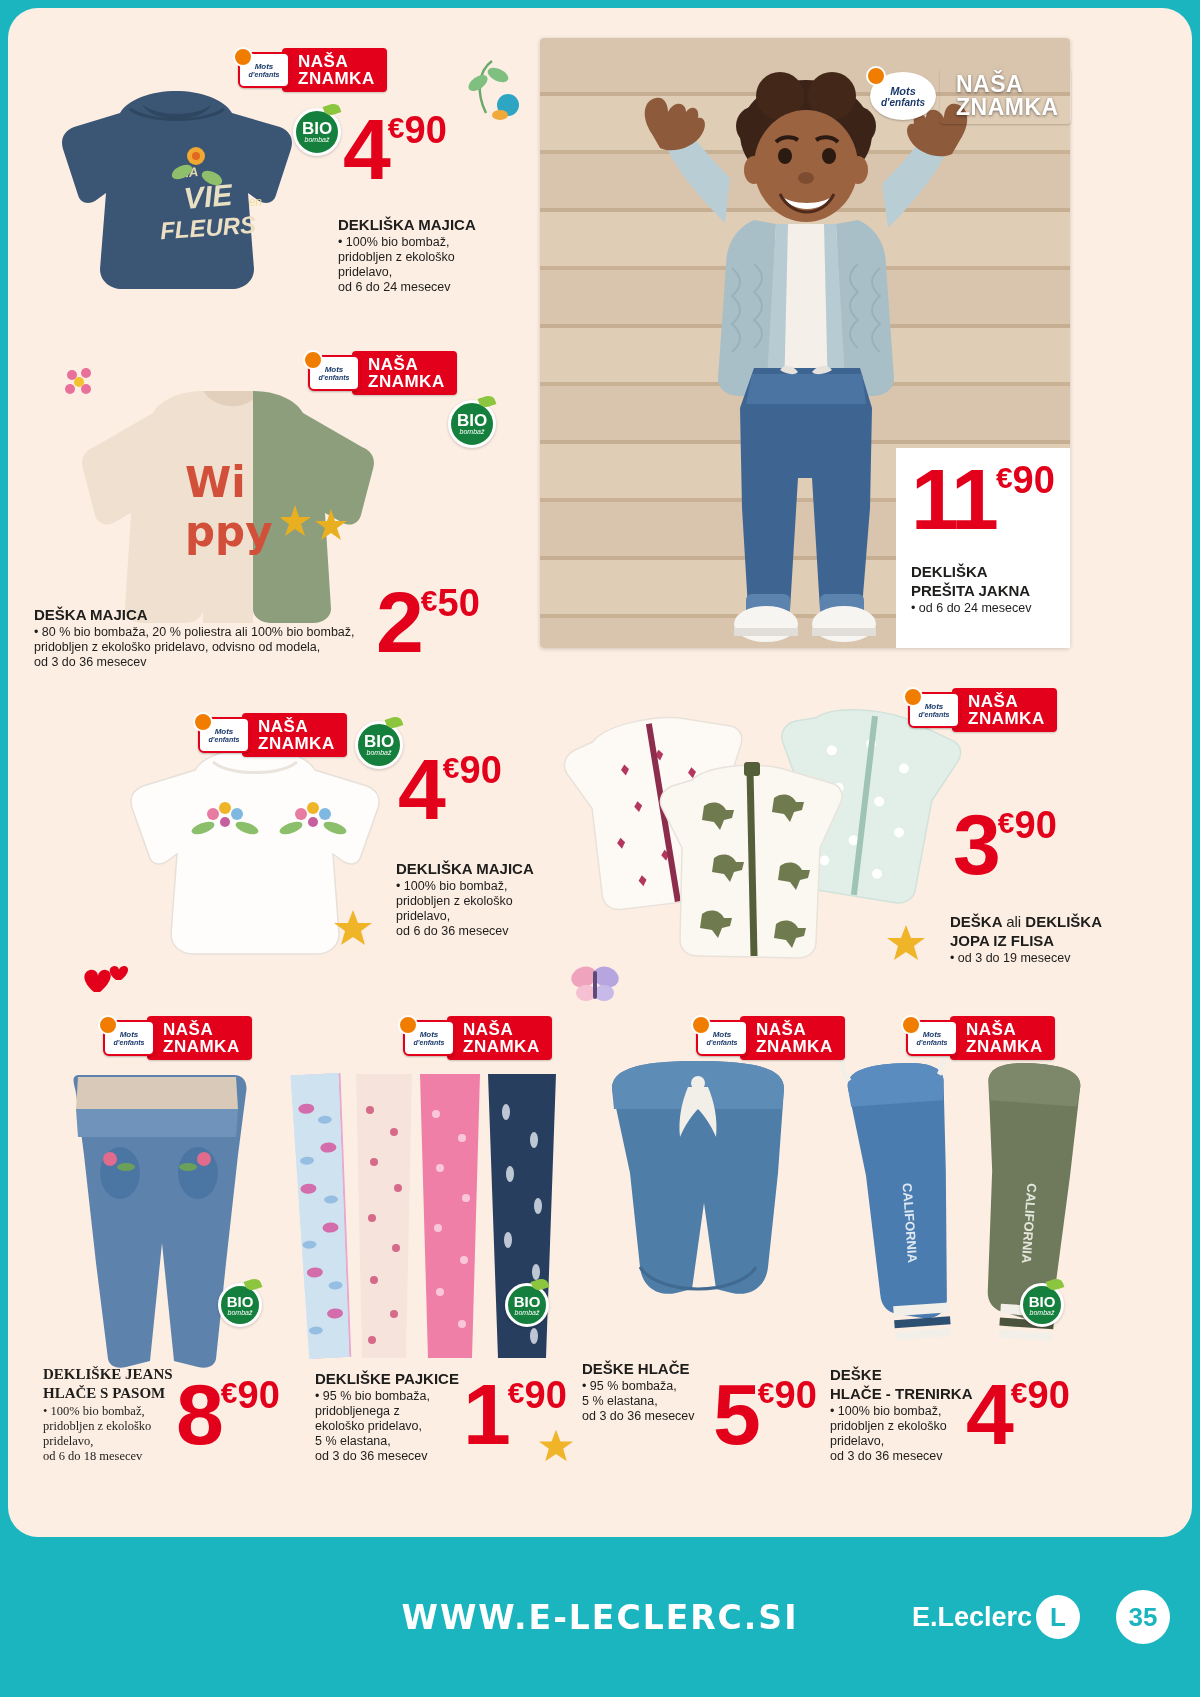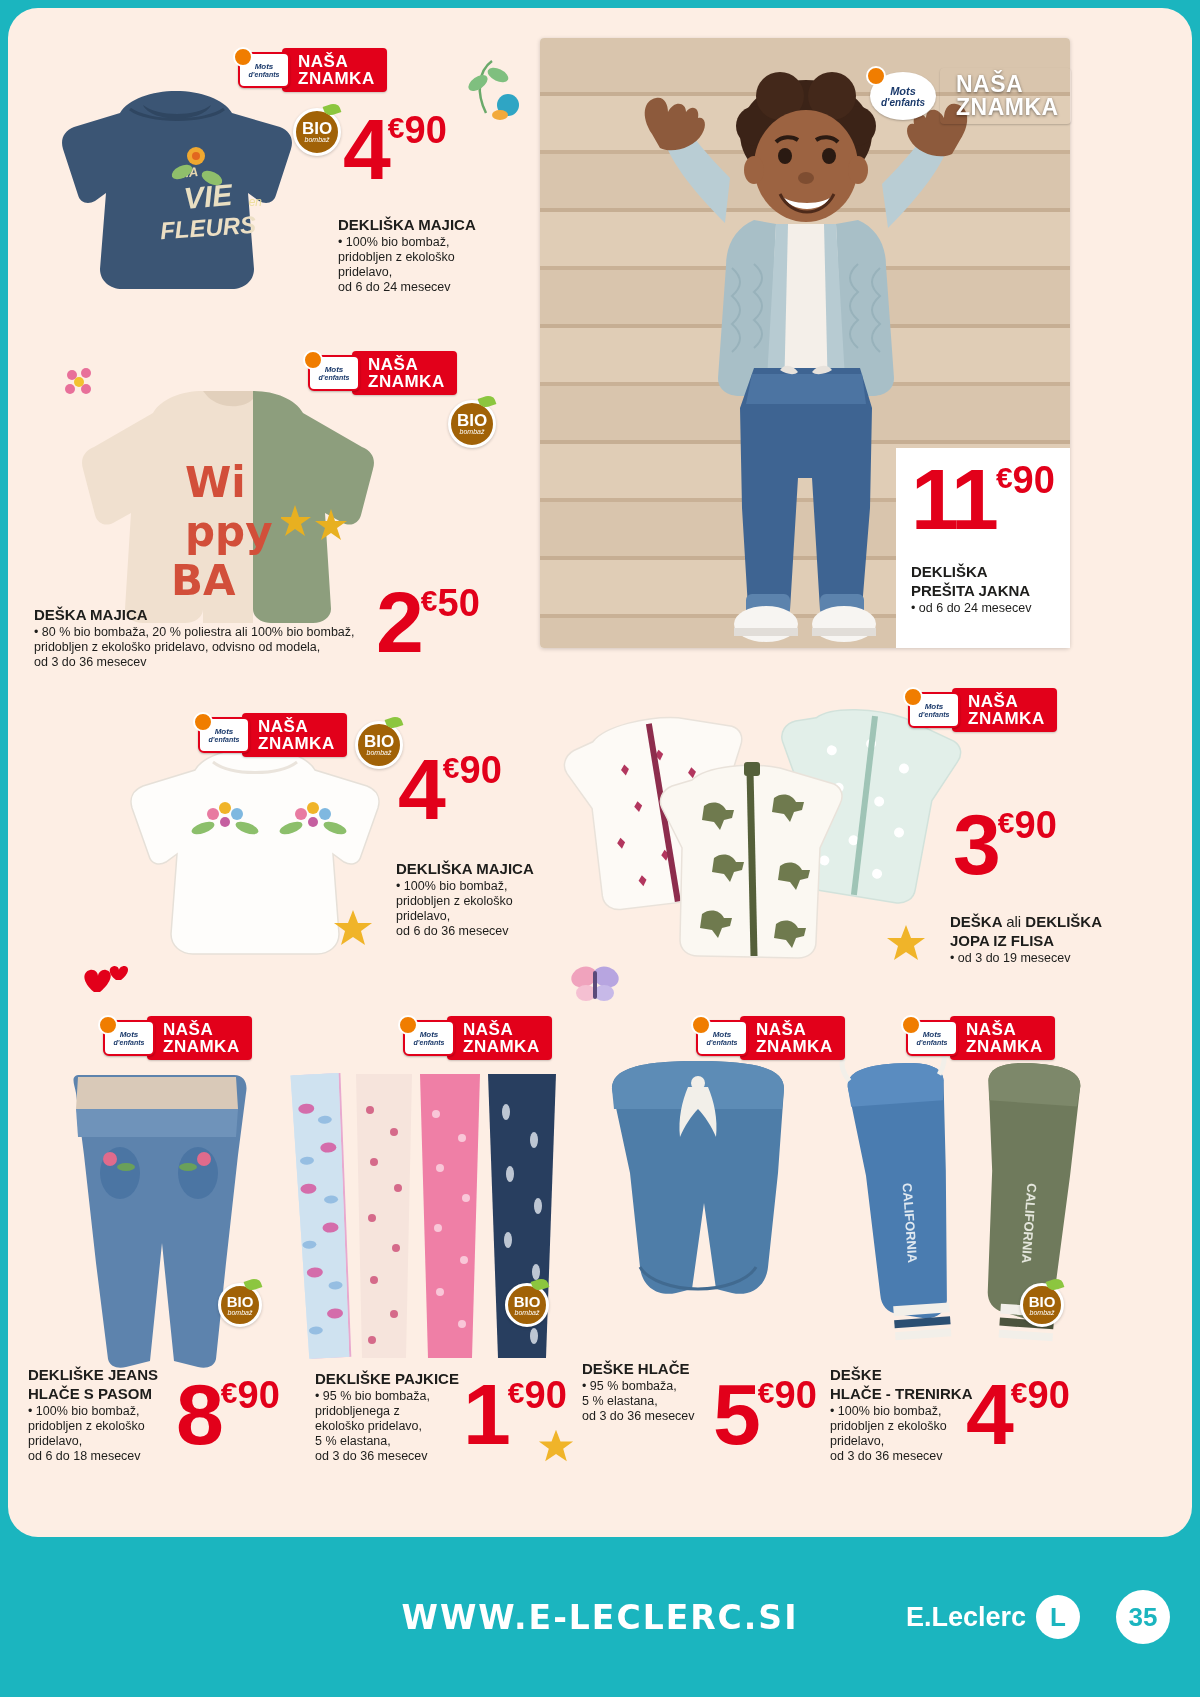--- a/index.html
+++ b/index.html
@@ -53,21 +53,21 @@
     border-radius: 4px;
     letter-spacing: .5px;
     box-shadow: 0 1px 2px rgba(0,0,0,.2);
   }
   .naša .txt span { display: block; }
 
   .bio {
     position: absolute;
     width: 48px; height: 48px;
     border-radius: 50%;
-    background: #a16207;
+    background: #15803d;
     border: 3px solid #fff;
     display: flex; flex-direction: column;
     align-items: center; justify-content: center;
     color: #fff; z-index: 20;
     box-shadow: 0 1px 3px rgba(0,0,0,.2);
   }
   .bio .b1 { font-size: 17px; font-weight: bold; line-height: 15px; }
   .bio .b2 { font-size: 7px; font-style: italic; }
   .bio .leaf {
     position: absolute; top: -7px; right: -2px;
@@ -131,21 +131,21 @@
     display: flex; align-items: center; justify-content: center;
   }
   .footer .url {
     color: #fff; font-weight: bold; font-size: 33px;
     letter-spacing: 2px;
     font-family: "DejaVu Sans", sans-serif;
   }
   .brand {
     position: absolute; right: 120px; top: 50%;
     transform: translateY(-50%);
-    display: flex; align-items: center; gap: 10px;
+    display: flex; align-items: center; gap: 4px;
   }
   .brand .name { color: #fff; font-size: 27px; font-weight: bold; }
   .brand .mark {
     width: 44px; height: 44px; border-radius: 50%;
     background: #fff; color: #1bb5bf;
     display: flex; align-items: center; justify-content: center;
     font-size: 26px; font-weight: bold;
   }
   .pagenum {
     position: absolute; right: 30px; top: 50%;
@@ -248,21 +248,20 @@
                  C208 250 200 244 200 236 Z" fill="#8d9e7d"></path>
         <path d="M150 18 L200 18 L200 250 L150 250 Z" fill="#f0e0cf"></path>
         <path d="M175 18 L200 18 L200 250 L175 250 Z" fill="#f0e0cf"></path>
         <path d="M155 24 C168 36 190 36 200 26 L200 18 L150 18 Z" fill="#e2d0bc"></path>
       </svg>
       <div style="position:absolute; left:118px; top:85px; width:200px;">
         <div style="display:flex; align-items:baseline;flex-direction:column;">
           <span style="font-size:42px; font-weight:bold; color:#d24f3a; font-family:'DejaVu Sans',sans-serif;">Wi</span>
           <span style="font-size:42px; font-weight:bold; color:#d24f3a; font-family:'DejaVu Sans',sans-serif; margin-left:14px;">ppy</span>
         </div>
-        <div style="font-size:42px; font-weight:bold; color:#d24f3a; font-family:'DejaVu Sans',sans-serif;">BA</div>
       </div>
       <svg style="position:absolute; left:228px; top:130px;" width="80" height="40" viewBox="0 0 80 40">
         <polygon points="14,2 18,14 30,14 20,21 24,33 14,26 4,33 8,21 -2,14 10,14" fill="#e8b020"></polygon>
         <polygon points="50,6 54,18 66,18 56,25 60,37 50,30 40,37 44,25 34,18 46,18" fill="#e8b020"></polygon>
       </svg>
     </div>
 
     <div class="naša" style="left:300px; top:343px;">
       <div class="logo">
         <div class="sun"></div>
@@ -581,21 +580,21 @@
         <span>ZNAMKA</span>
       </div>
     </div>
 
     <div class="bio" style="left:210px; top:1275px; width:44px; height:44px;">
       <div class="leaf"></div>
       <div class="b1" style="font-size:15px;">BIO</div>
       <div class="b2">bombaž</div>
     </div>
 
-    <div class="desc" style="left:20px; top:1358px; width:160px;">
+    <div class="desc" style="left:35px; top:1358px; width:160px;font-family:Liberation Serif, serif;">
       <h3>DEKLIŠKE JEANS</h3>
       <h3>HLAČE S PASOM</h3>
       <p style="white-space:pre-line;">• 100% bio bombaž,
 pridobljen z ekološko
 pridelavo,
 od 6 do 18 mesecev</p>
     </div>
 
     <div class="price" style="left:168px; top:1370px;">
       <div class="whole">8</div>

